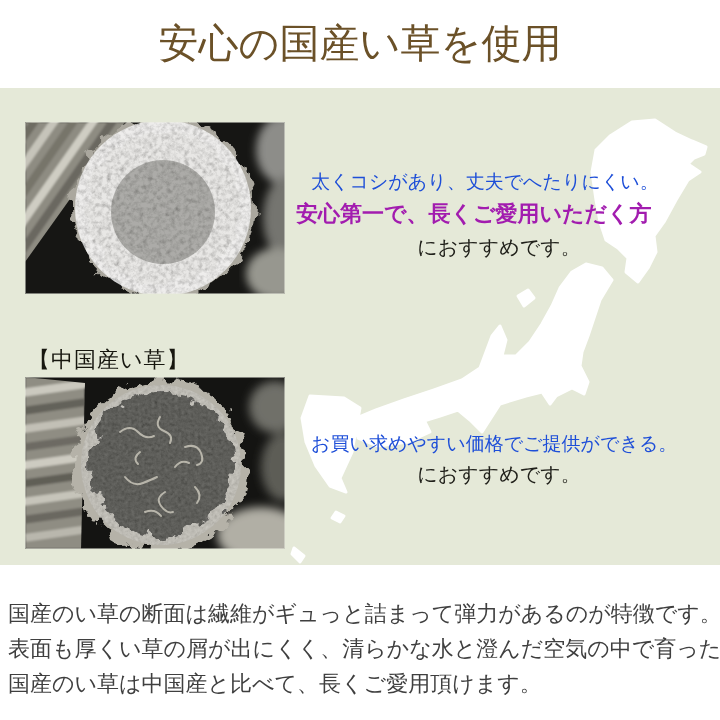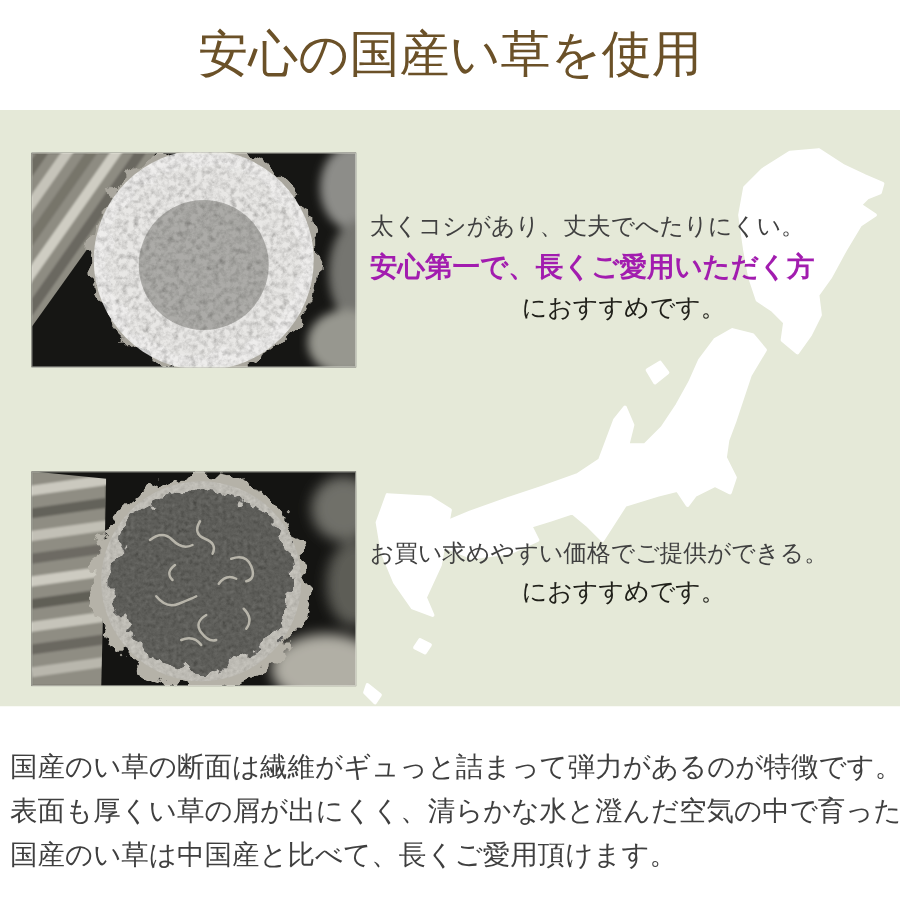--- a/index.html
+++ b/index.html
@@ -21,21 +21,21 @@
     position:absolute;left:28px;font-size:22px;color:#17170f;letter-spacing:1px;white-space:nowrap;
   }
   #label-domestic{top:4px;}
   #label-chinese{top:257px;}
   .photo{position:absolute;left:25px;width:260px;height:172px;display:block;}
   #photo-domestic{top:34px;}
   #photo-chinese{top:289px;}
   .text-block{position:absolute;left:296px;width:406px;}
   #block-domestic{top:80px;}
   #block-chinese{top:342px;}
-  .desc-line{font-size:19px;line-height:27px;color:#404040;white-space:nowrap;}
+  .desc-line{font-size:19px;line-height:27px;color:#1d4ed8;white-space:nowrap;margin-left:15px;}
   .highlight-line{font-size:22px;line-height:33px;font-weight:bold;color:#a21caf;margin-top:2px;white-space:nowrap;}
   .suffix-line{font-size:20px;line-height:28px;color:#20201a;text-align:center;margin-top:3px;white-space:nowrap;}
   .footer-text{position:absolute;top:565px;left:0;width:616px;}
   .footer-text p{
     margin:0;padding-left:8px;
     font-family:"Liberation Sans","DejaVu Sans",sans-serif;
     font-size:22px;line-height:35px;color:#3f3f3f;white-space:nowrap;
   }
   .footer-text p:first-child{margin-top:31px;}
 </style>
@@ -119,20 +119,21 @@
     </g>
     <rect x="0.5" y="0.5" width="259" height="171" fill="none" stroke="#e9ece0" stroke-opacity="0.5"></rect>
   </svg>
 
   <div class="text-block" id="block-domestic">
     <div class="desc-line">太くコシがあり、丈夫でへたりにくい。</div>
     <div class="highlight-line">安心第一で、長くご愛用いただく方</div>
     <div class="suffix-line">におすすめです。</div>
   </div>
 
+  <div class="igusa-label" id="label-chinese">【中国産い草】</div>
 
   <svg class="photo" id="photo-chinese" viewBox="0 0 260 172" xmlns="http://www.w3.org/2000/svg" aria-hidden="true">
     <defs>
       <filter id="grainB" x="0" y="0" width="100%" height="100%">
         <feTurbulence type="fractalNoise" baseFrequency="0.3" numOctaves="3" seed="11" stitchTiles="stitch"></feTurbulence>
         <feColorMatrix type="matrix" values="0.4 0.4 0.4 0 0  0.4 0.4 0.4 0 0  0.4 0.4 0.4 0 0  0 0 0 0 1"></feColorMatrix>
       </filter>
       <filter id="roughB" x="-25%" y="-25%" width="150%" height="150%">
         <feTurbulence type="fractalNoise" baseFrequency="0.07" numOctaves="3" seed="9" result="t"></feTurbulence>
         <feDisplacementMap in="SourceGraphic" in2="t" scale="22" xChannelSelector="R" yChannelSelector="G"></feDisplacementMap>

